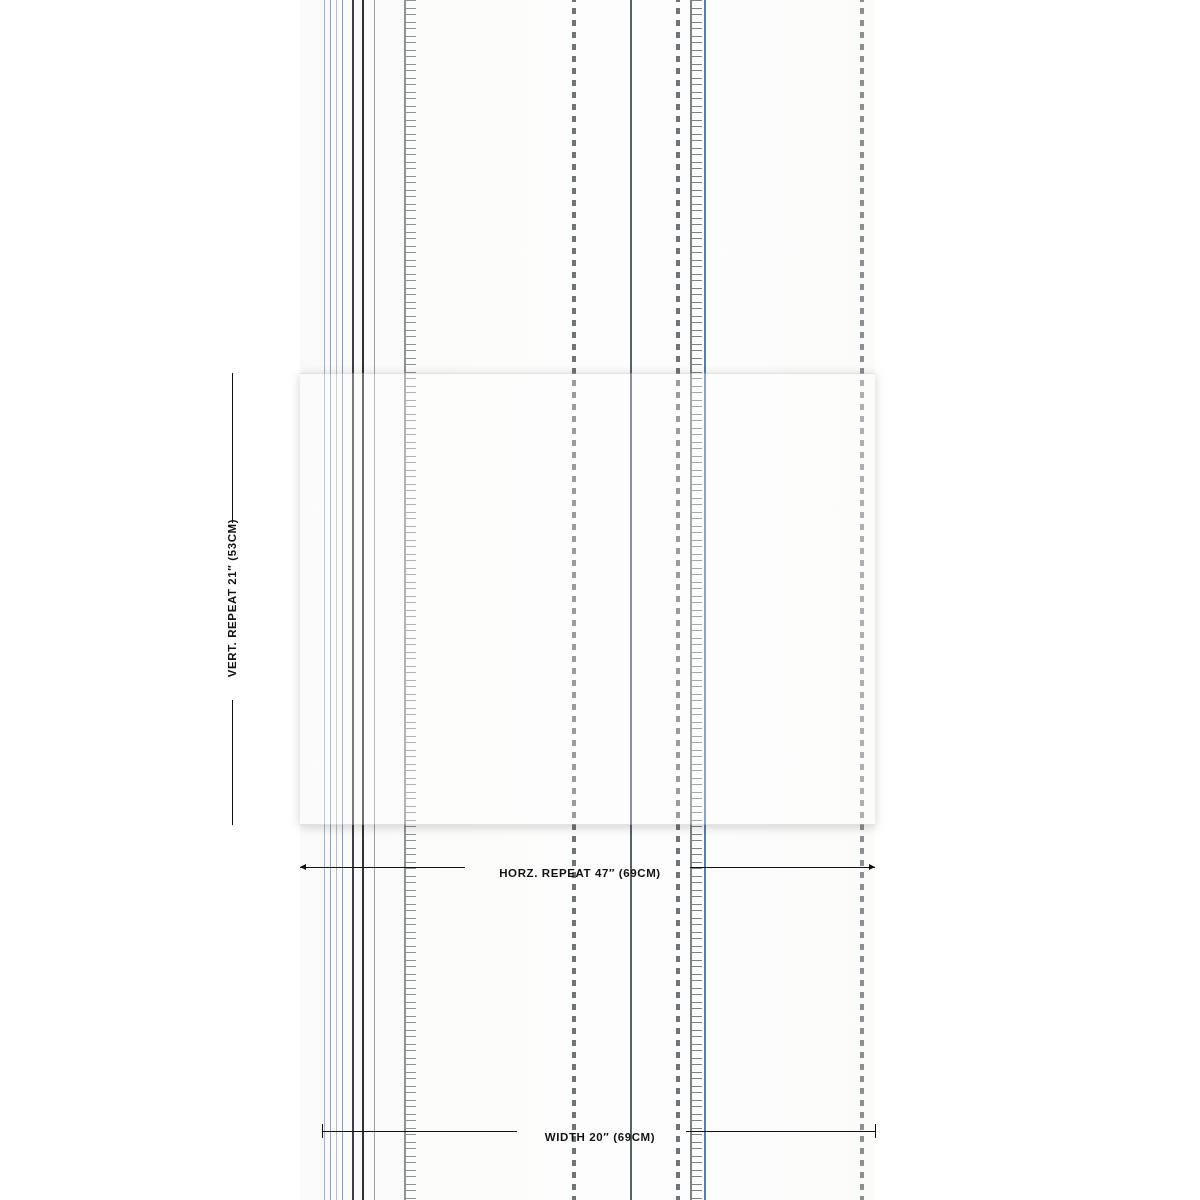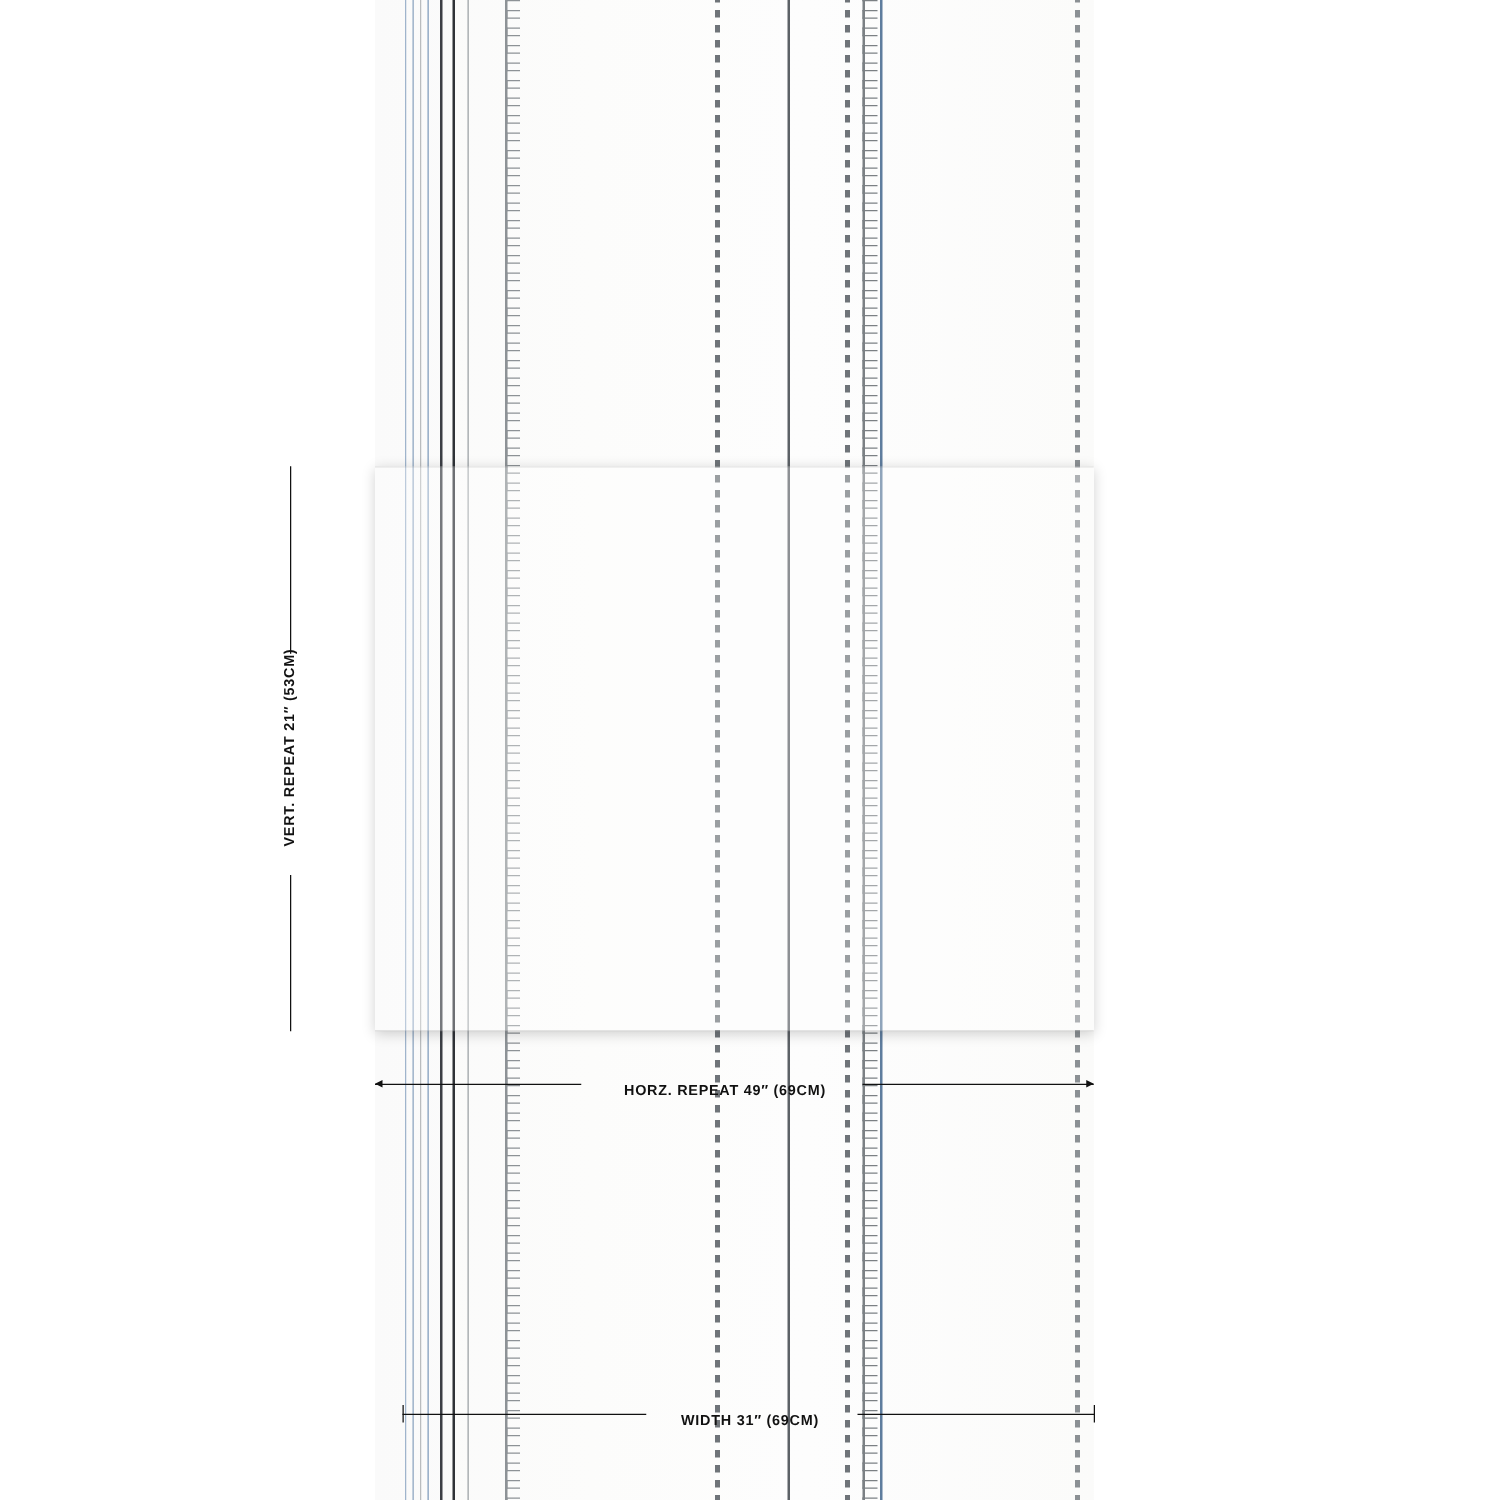--- a/index.html
+++ b/index.html
@@ -754,16 +754,16 @@
       <div class="arrow-right" style="left: 869px; top: 864px;"></div>
       <div class="rule" style="left: 322px; top: 1131px; width: 195px;"></div>
       <div class="rule" style="left: 686px; top: 1131px; width: 190px;"></div>
       <div class="tick" style="left: 322px; top: 1124px; height: 14px;"></div>
       <div class="tick" style="left: 875px; top: 1124px; height: 14px;"></div>
       <div class="tick" style="left: 232px; top: 373px; height: 150px;"></div>
       <div class="tick" style="left: 232px; top: 700px; height: 125px;"></div>
     </div>
 
   <div class="label label-vert">VERT. REPEAT 21″ (53CM)</div>
-  <div class="label label-horz">HORZ. REPEAT 49″ (69CM)</div>
-  <div class="label label-width">WIDTH 31″ (69CM)</div>
+  <div class="label label-horz">HORZ. REPEAT 47″ (69CM)</div>
+  <div class="label label-width">WIDTH 20″ (69CM)</div>
 
 </div>
 
 </body></html>

